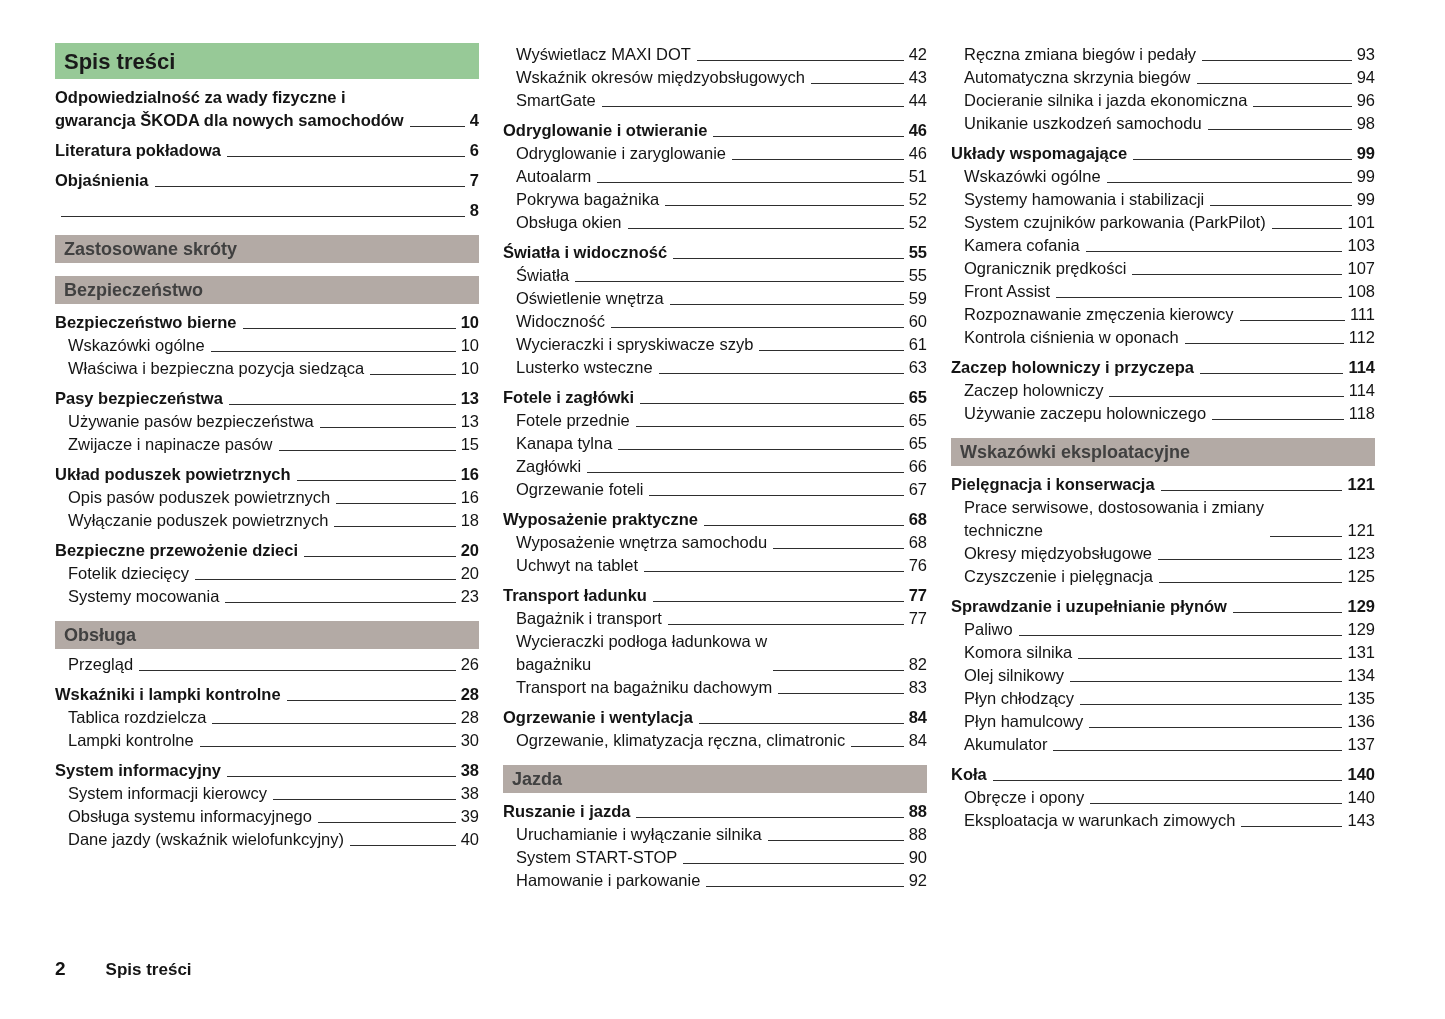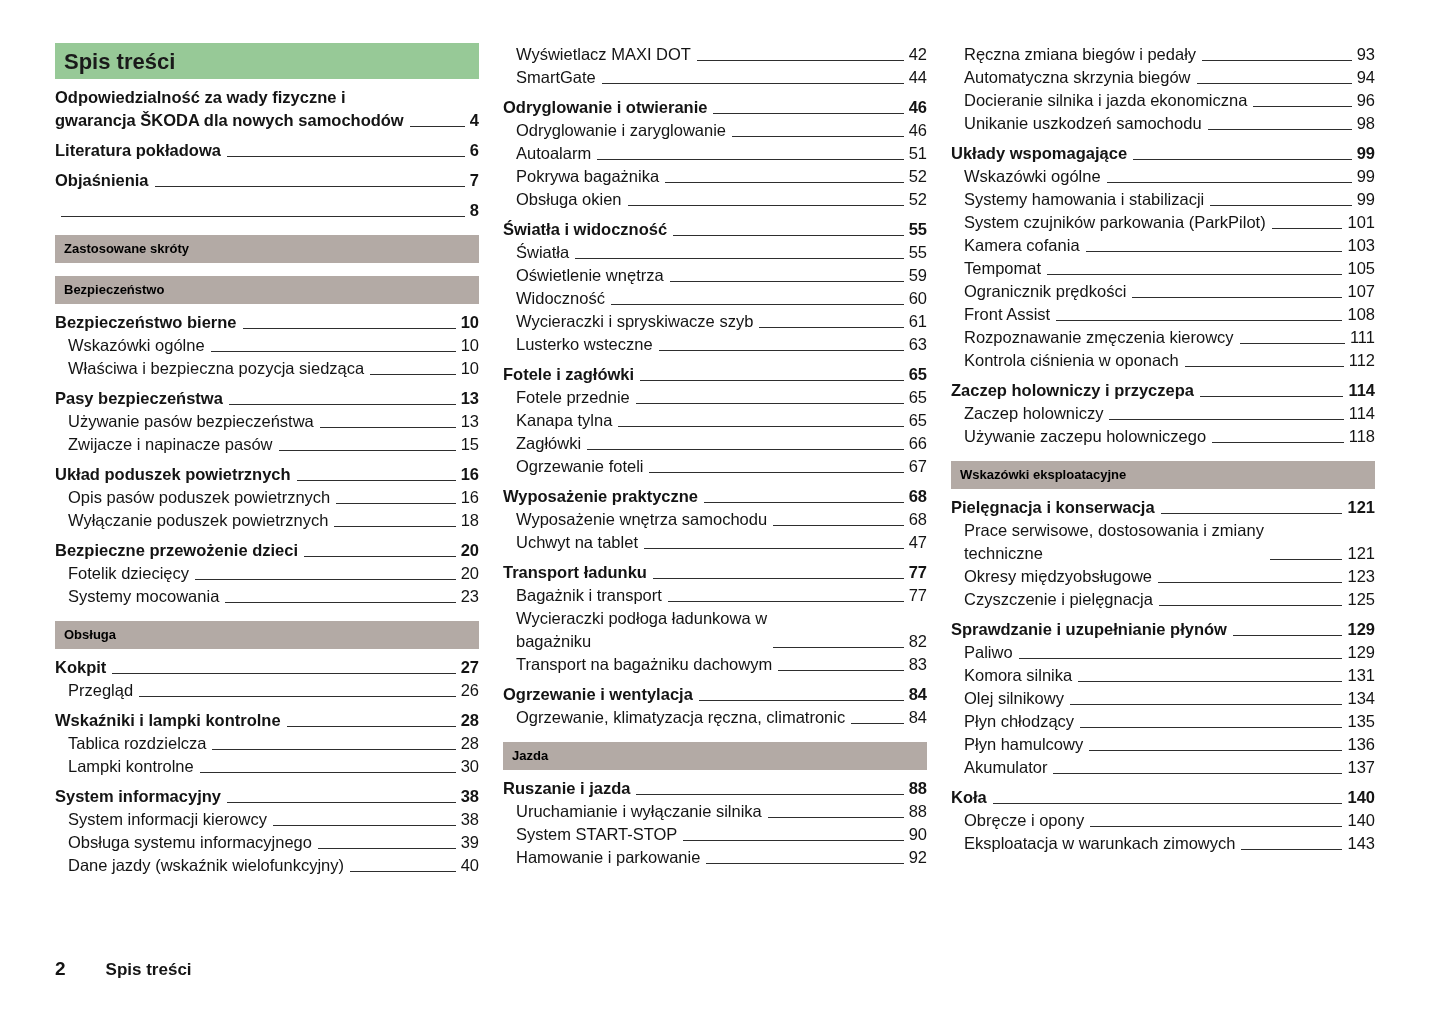--- a/index.html
+++ b/index.html
@@ -20,24 +20,24 @@
 
   .title-header{
     background:var(--title-bg);
     font-size:22px;font-weight:bold;
     height:36px;line-height:27px;
     padding:5px 9px;margin-bottom:3px;
     color:#1a1a1a;
   }
   .section-header{
     background:var(--section-bg);
-    font-size:13px;font-weight:bold;
+    font-size:18px;font-weight:bold;
     height:28px;line-height:22px;
     padding:3px 9px;margin:13px 0 4px 0;
-    color:#000000;
+    color:#404040;
   }
   .entry{
     display:flex;align-items:flex-end;
     font-size:16.5px;line-height:23px;
   }
   .entry.bold{font-weight:bold;margin-top:7px;}
   .entry.indent{padding-left:13px;}
   .entry .t{white-space:pre-wrap;}
   .entry .leader{
     flex:1 1 auto;min-width:16px;
@@ -136,25 +136,20 @@
           <span class="t">Fotelik dziecięcy</span>
           <span class="leader"></span>
           <span class="p">20</span>
         </div>
         <div class="entry indent">
           <span class="t">Systemy mocowania</span>
           <span class="leader"></span>
           <span class="p">23</span>
         </div>
         <div class="section-header">Obsługa</div>
-        <div class="entry bold">
-          <span class="t">Kokpit</span>
-          <span class="leader"></span>
-          <span class="p">27</span>
-        </div>
         <div class="entry indent">
           <span class="t">Przegląd</span>
           <span class="leader"></span>
           <span class="p">26</span>
         </div>
         <div class="entry bold">
           <span class="t">Wskaźniki i lampki kontrolne</span>
           <span class="leader"></span>
           <span class="p">28</span>
         </div>
@@ -189,20 +184,25 @@
           <span class="p">40</span>
         </div>
       </div>
       <div class="column">
         <div class="entry indent">
           <span class="t">Wyświetlacz MAXI DOT</span>
           <span class="leader"></span>
           <span class="p">42</span>
         </div>
         <div class="entry indent">
+          <span class="t">Wskaźnik okresów międzyobsługowych</span>
+          <span class="leader"></span>
+          <span class="p">43</span>
+        </div>
+        <div class="entry indent">
           <span class="t">SmartGate</span>
           <span class="leader"></span>
           <span class="p">44</span>
         </div>
         <div class="entry bold">
           <span class="t">Odryglowanie i otwieranie</span>
           <span class="leader"></span>
           <span class="p">46</span>
         </div>
         <div class="entry indent">
@@ -286,21 +286,21 @@
           <span class="p">68</span>
         </div>
         <div class="entry indent">
           <span class="t">Wyposażenie wnętrza samochodu</span>
           <span class="leader"></span>
           <span class="p">68</span>
         </div>
         <div class="entry indent">
           <span class="t">Uchwyt na tablet</span>
           <span class="leader"></span>
-          <span class="p">47</span>
+          <span class="p">76</span>
         </div>
         <div class="entry bold">
           <span class="t">Transport ładunku</span>
           <span class="leader"></span>
           <span class="p">77</span>
         </div>
         <div class="entry indent">
           <span class="t">Bagażnik i transport</span>
           <span class="leader"></span>
           <span class="p">77</span>
@@ -386,25 +386,20 @@
         </div>
         <div class="entry indent">
           <span class="t">System czujników parkowania (ParkPilot)</span>
           <span class="leader"></span>
           <span class="p">101</span>
         </div>
         <div class="entry indent">
           <span class="t">Kamera cofania</span>
           <span class="leader"></span>
           <span class="p">103</span>
-        </div>
-        <div class="entry indent">
-          <span class="t">Tempomat</span>
-          <span class="leader"></span>
-          <span class="p">105</span>
         </div>
         <div class="entry indent">
           <span class="t">Ogranicznik prędkości</span>
           <span class="leader"></span>
           <span class="p">107</span>
         </div>
         <div class="entry indent">
           <span class="t">Front Assist</span>
           <span class="leader"></span>
           <span class="p">108</span>

